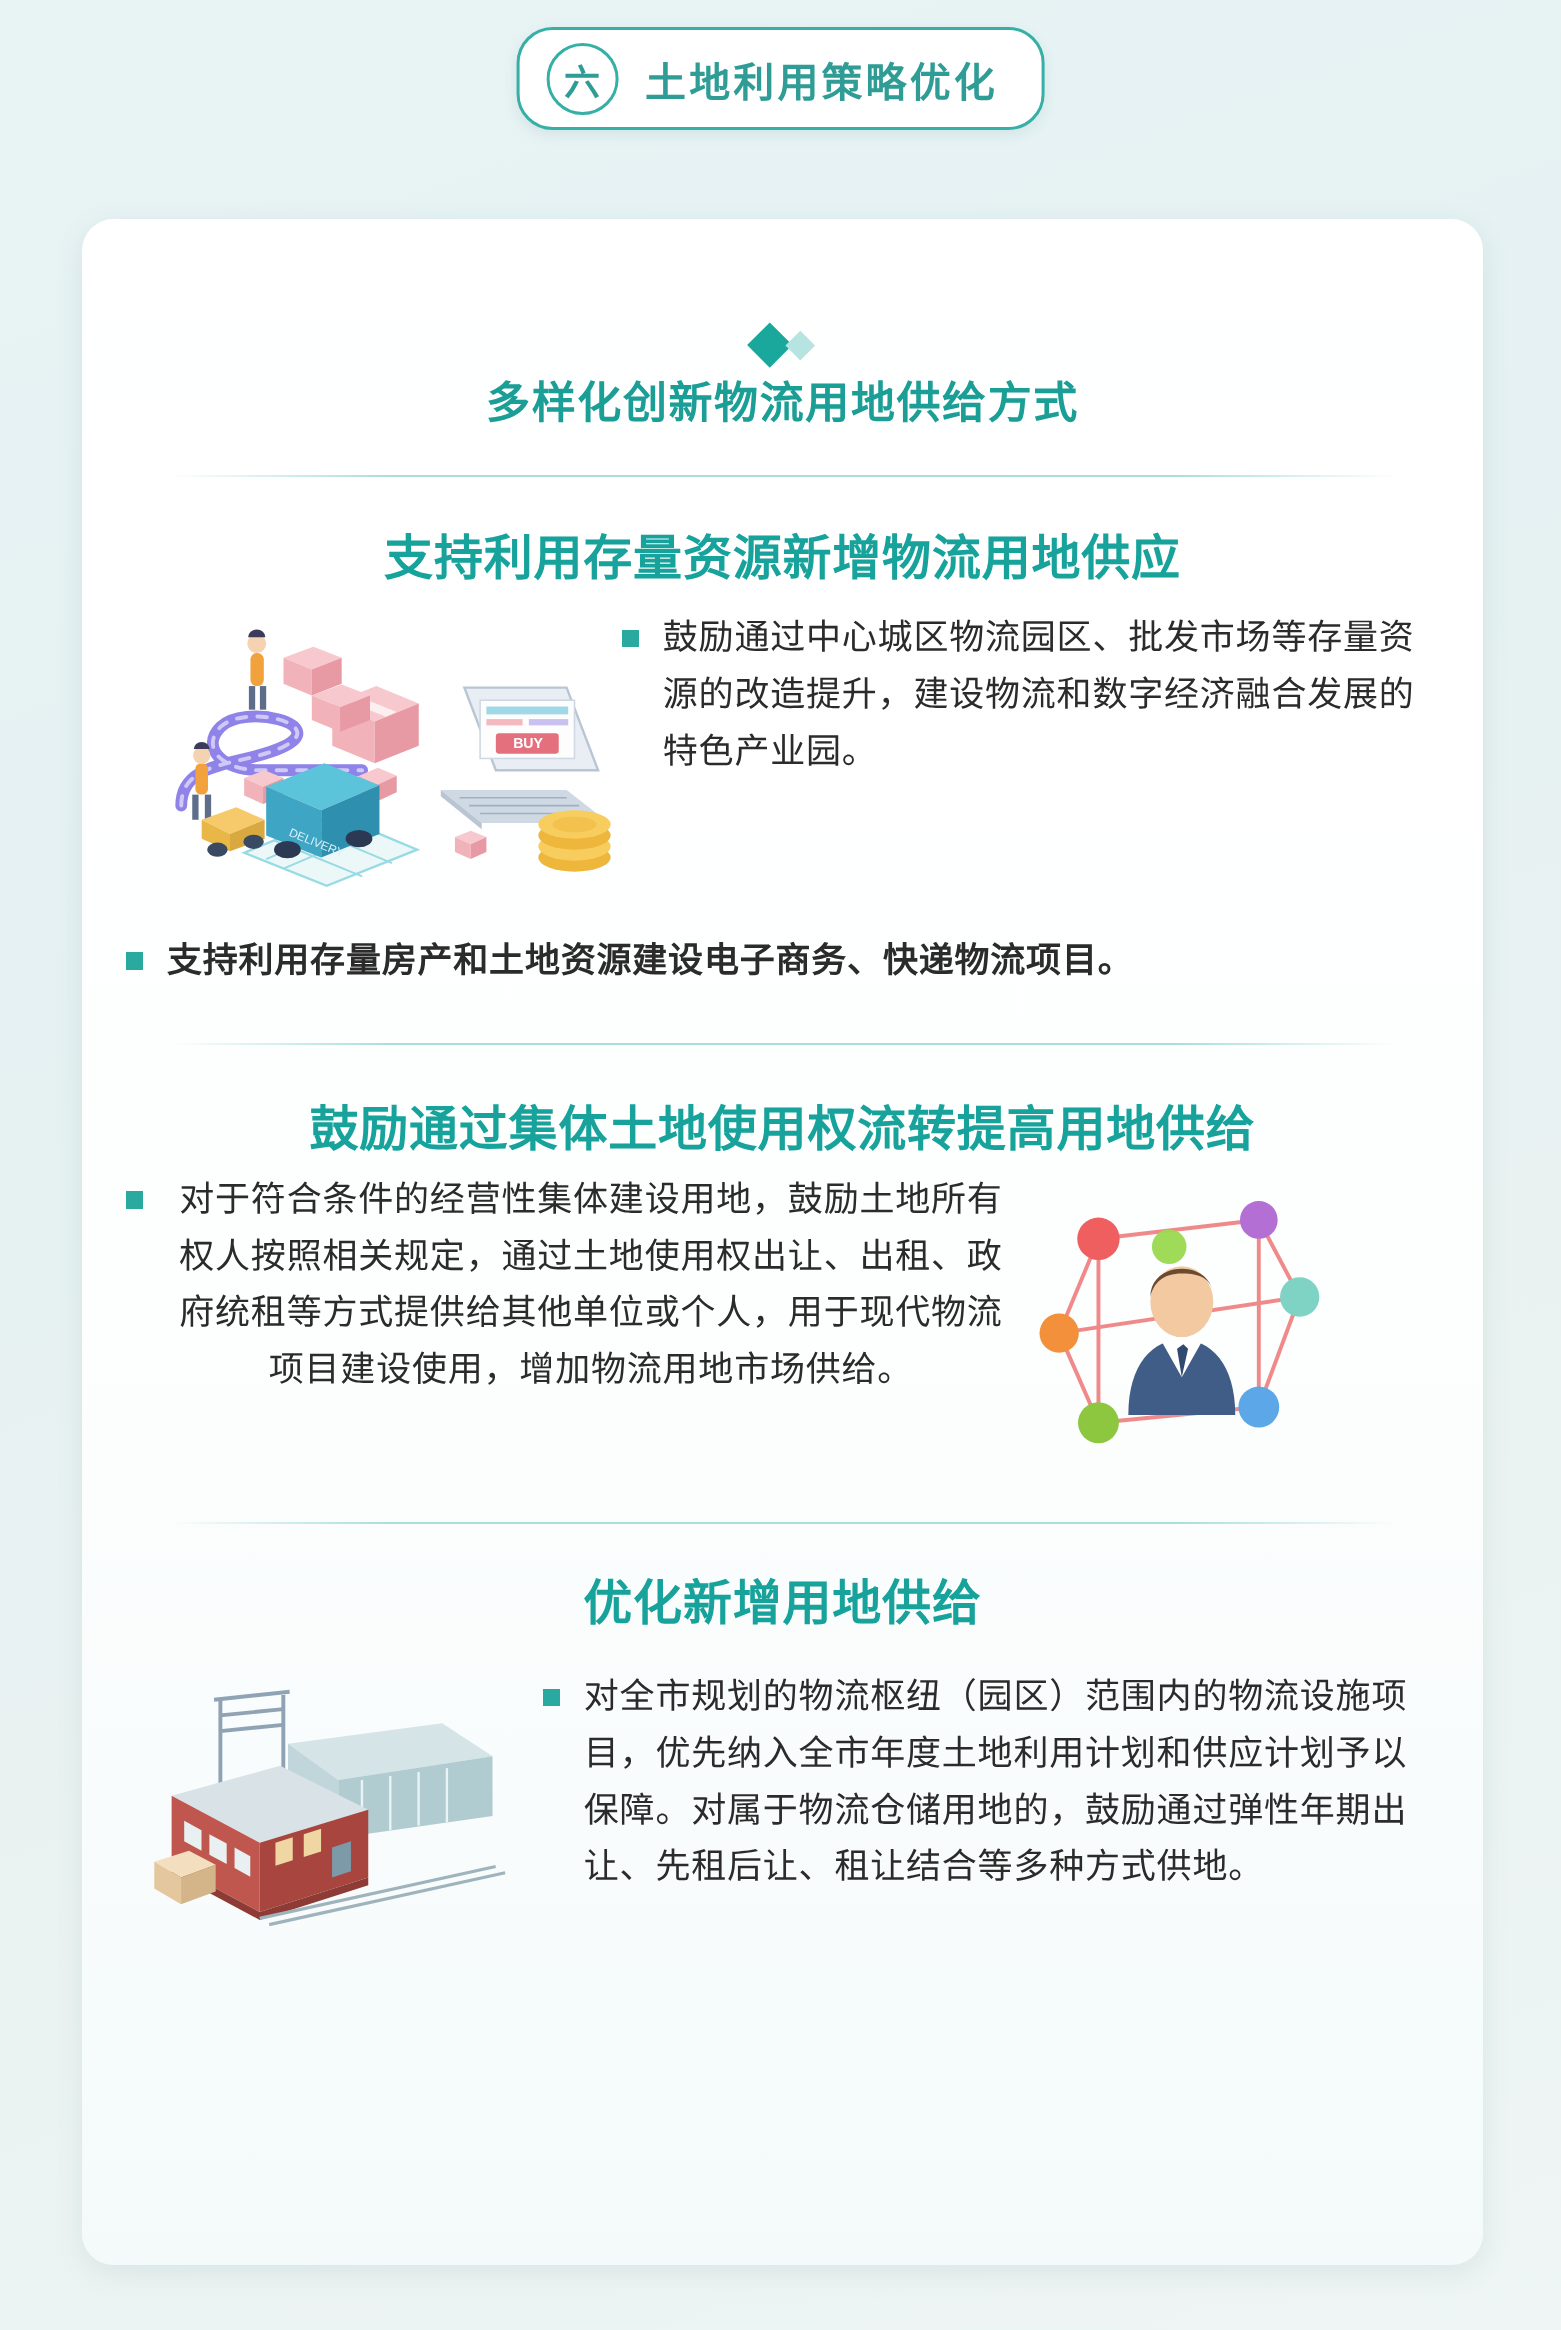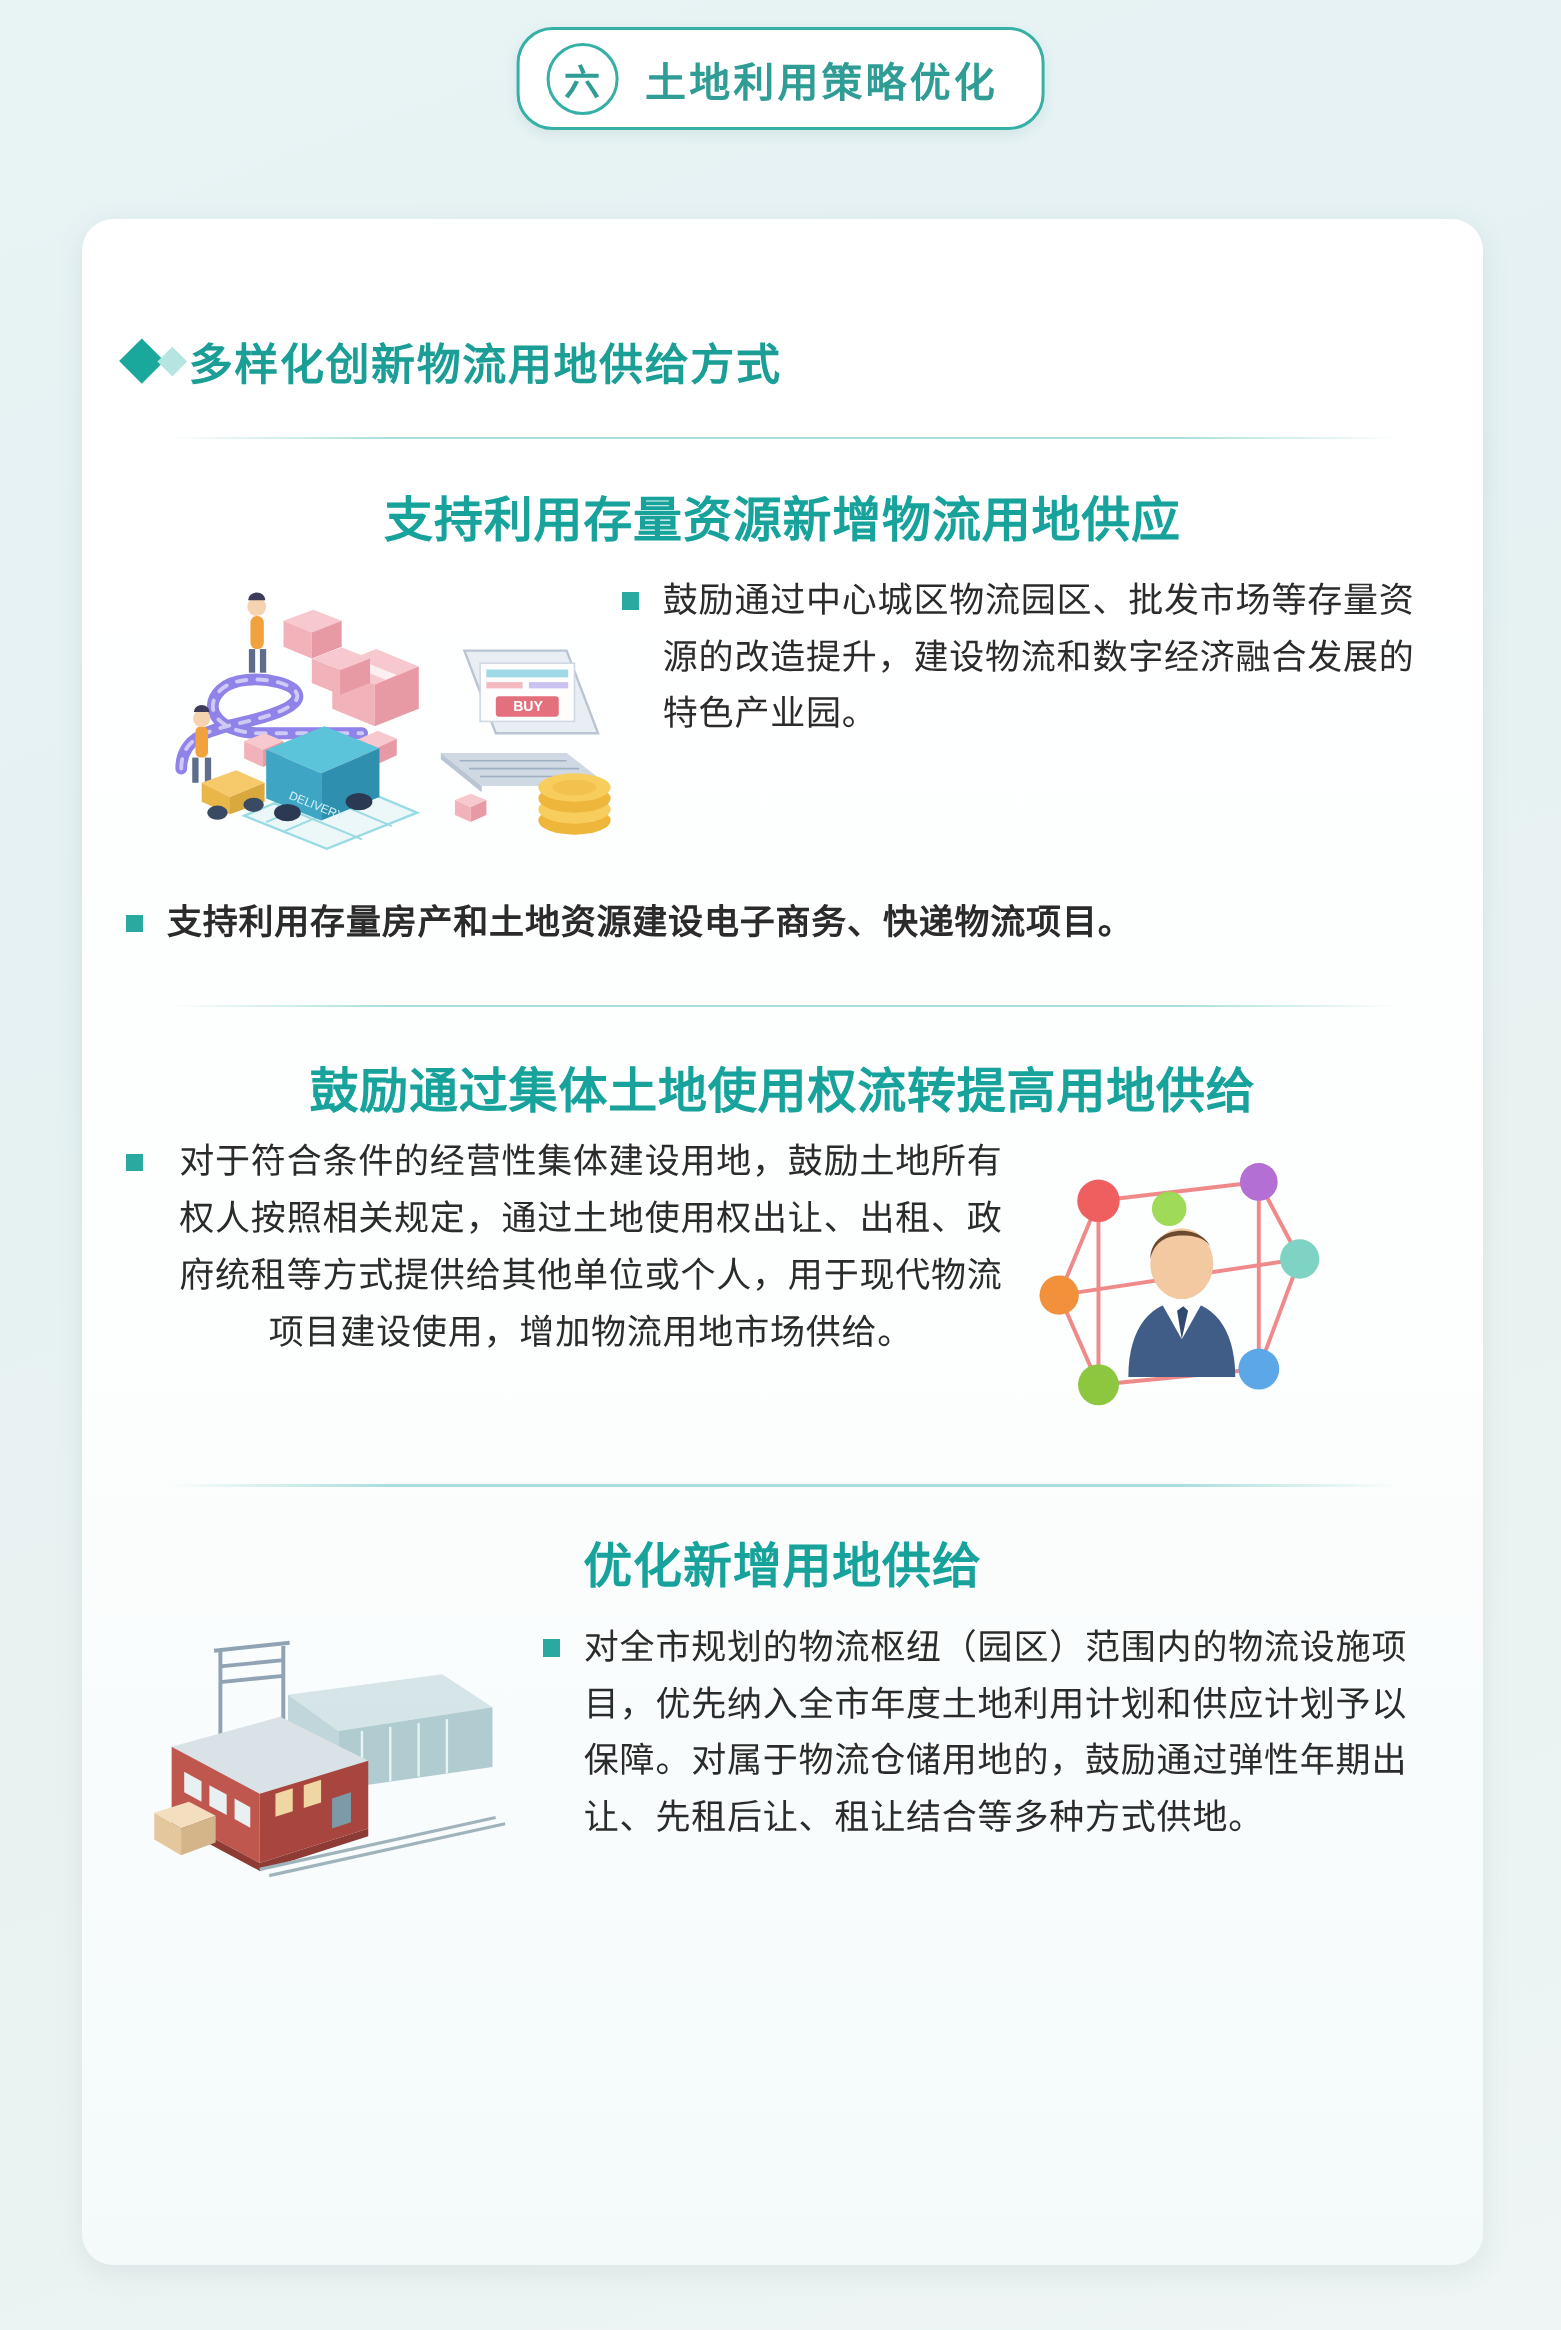--- a/index.html
+++ b/index.html
@@ -65,23 +65,24 @@
     border-radius: 31.5px;
     box-shadow: 0 7.9px 27px rgba(90,140,140,0.13);
     box-sizing: border-box;
     padding: 0 44px;
   }
 
   
   .section-head {
     display: flex;
     align-items: center;
-    justify-content: flex-start;
+    justify-content: space-between;
     gap: 6px;
     margin-top: 110px;
+    flex-direction: column;
   }
   .diamonds {
     display: flex;
     align-items: center;
     gap: 4.7px;
   }
   .dia {
     width: 27px;
     height: 27px;
     transform: rotate(45deg);
@@ -334,21 +335,21 @@
           <path d="M162 160 C162 112 242 112 242 160 C242 140 230 130 202 130 C178 130 166 142 162 160 Z" fill="#6b4a2f"></path>
         </g>
       </svg>
     </div>
   </div>
 
   <div class="divider" style="margin-top:44px;"></div>
 
   <div class="sub-title" style="margin-top:39px;">优化新增用地供给</div>
 
-  <div class="block-with-art" style="margin-top:22px;">
+  <div class="block-with-art" style="margin-top:34px;">
     <div class="art art-building">
       <svg viewBox="0 0 520 330" width="409" height="260" xmlns="http://www.w3.org/2000/svg">
 
         <g stroke="#8fa3b4" stroke-width="5" fill="none">
           <path d="M120 40 L120 150"></path>
           <path d="M200 34 L200 140"></path>
           <path d="M112 40 L208 30"></path>
           <path d="M120 60 L200 52"></path>
           <path d="M120 80 L200 72"></path>
         </g>

